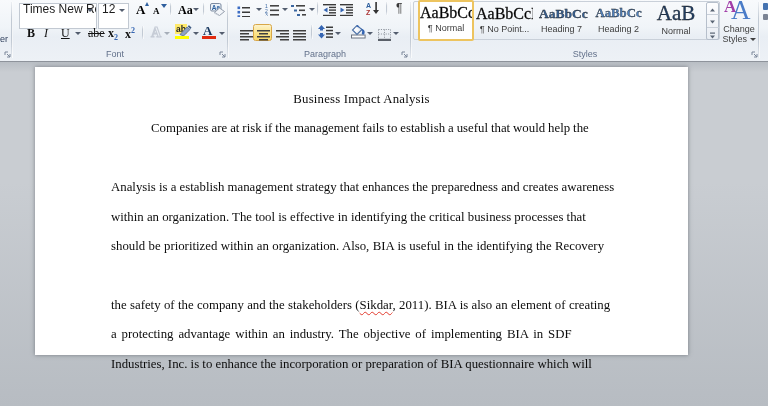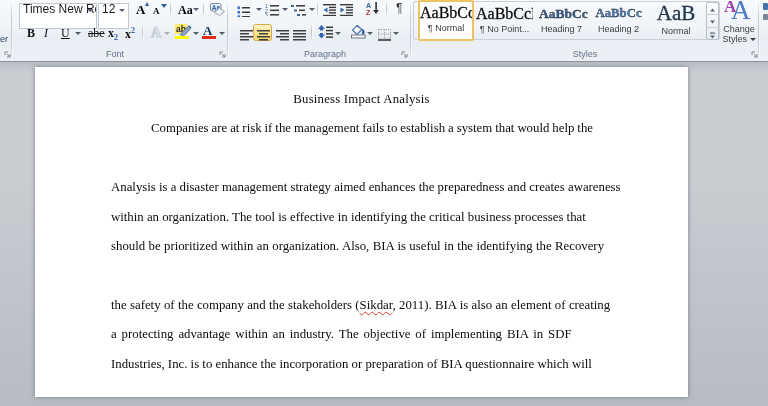--- a/index.html
+++ b/index.html
@@ -2,21 +2,21 @@
 <html><head><meta charset="utf-8"><style>
 *{margin:0;padding:0;box-sizing:border-box}
 html,body{width:768px;height:406px;overflow:hidden}
 body{position:relative;font-family:"Liberation Sans",sans-serif;background:#c3c8cd}
 .abs{position:absolute}
 #ribbon{position:absolute;top:0;left:0;width:768px;height:61px;
  background:linear-gradient(180deg,#f8fafc 0%,#f0f4f8 45%,#e9eef4 60%,#edf1f6 100%);}
 #ribbonline{position:absolute;top:61px;left:0;width:768px;height:1px;background:#8e939b}
 #docbg{position:absolute;top:62px;left:0;width:768px;height:344px;
  background:linear-gradient(180deg,#b9bec4 0%,#c9cdd2 3%,#c9cdd2 35%,#b7bcc2 100%)}
-#page{position:absolute;top:67px;left:35px;width:653px;height:330px;background:#fff;
+#page{position:absolute;top:67px;left:35px;width:653px;height:288px;background:#fff;
  box-shadow:0 0 4px rgba(60,65,75,.55)}
 .gsep{position:absolute;top:2px;height:56px;width:2px;
  background:linear-gradient(180deg,rgba(190,198,208,.2),#c2cad4 30%,#c2cad4 70%,rgba(190,198,208,.2));
  border-right:1px solid rgba(255,255,255,.8)}
 .glabel{position:absolute;top:49px;font-size:9px;color:#62708a;text-align:center}
 .launch{position:absolute;width:7px;height:7px}
 .launch svg{display:block}
 
 .combo{position:absolute;top:3px;height:26px;background:#fff;border:1px solid #c2c9d2;border-radius:0;
  font-size:12px;color:#1c1c1c;line-height:11px;padding-left:3px;white-space:nowrap;overflow:hidden}
@@ -263,23 +263,23 @@
   <div class="gsep" style="left:758px"></div>
 
   <div class="abs" style="left:763px;top:3px;width:5px;height:7px;background:#4472b0;border-radius:1px"></div>
   <div class="abs" style="left:763px;top:14px;width:5px;height:6px;background:#7b8494;border-radius:1px"></div>
 </div>
 <div id="ribbonline"></div>
 <div id="docbg"></div>
 <div id="page">
   <div id="doctext">
     <div style="text-align:center;padding-top:18px;letter-spacing:0.2px">Business Impact Analysis</div>
-    <div style="padding-left:76px;white-space:nowrap"><span id="L1" style="padding-left:40px;word-spacing:-0.22px">Companies are at risk if the management fails to establish a system that would help the</span><br>
+    <div style="padding-left:76px;white-space:nowrap"><span id="L1" style="padding-left:40px;word-spacing:-0.22px">Companies are at risk if the management fails to establish a useful that would help the</span><br>
 <br>
-<span id="L3">Analysis is a disaster management strategy aimed enhances the preparedness and creates awareness</span><br>
+<span id="L3">Analysis is a establish management strategy that enhances the preparedness and creates awareness</span><br>
 <span id="L4">within an organization. The tool is effective in identifying the critical business processes that</span><br>
 <span id="L5" style="word-spacing:0.2px">should be prioritized within an organization. Also, BIA is useful in the identifying the Recovery</span><br>
 <br>
 <span id="L7" style="word-spacing:0.16px">the safety of the company and the stakeholders (<span class="squig">Sikdar</span>, 2011). BIA is also an element of creating</span><br>
 <span id="L8" style="word-spacing:1.71px">a protecting advantage within an industry. The objective of implementing BIA in SDF</span><br>
 <span id="L9">Industries, Inc. is to enhance the incorporation or preparation of BIA questionnaire which will</span><br>
 </div>
   </div>
 </div>
 

